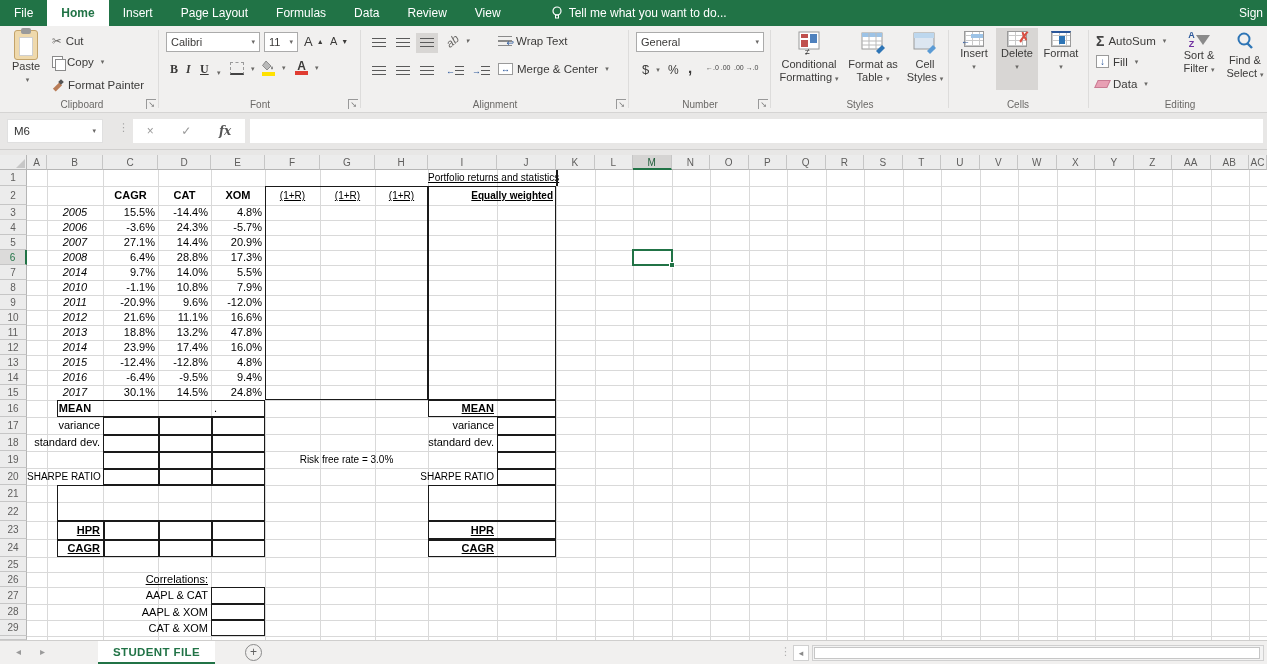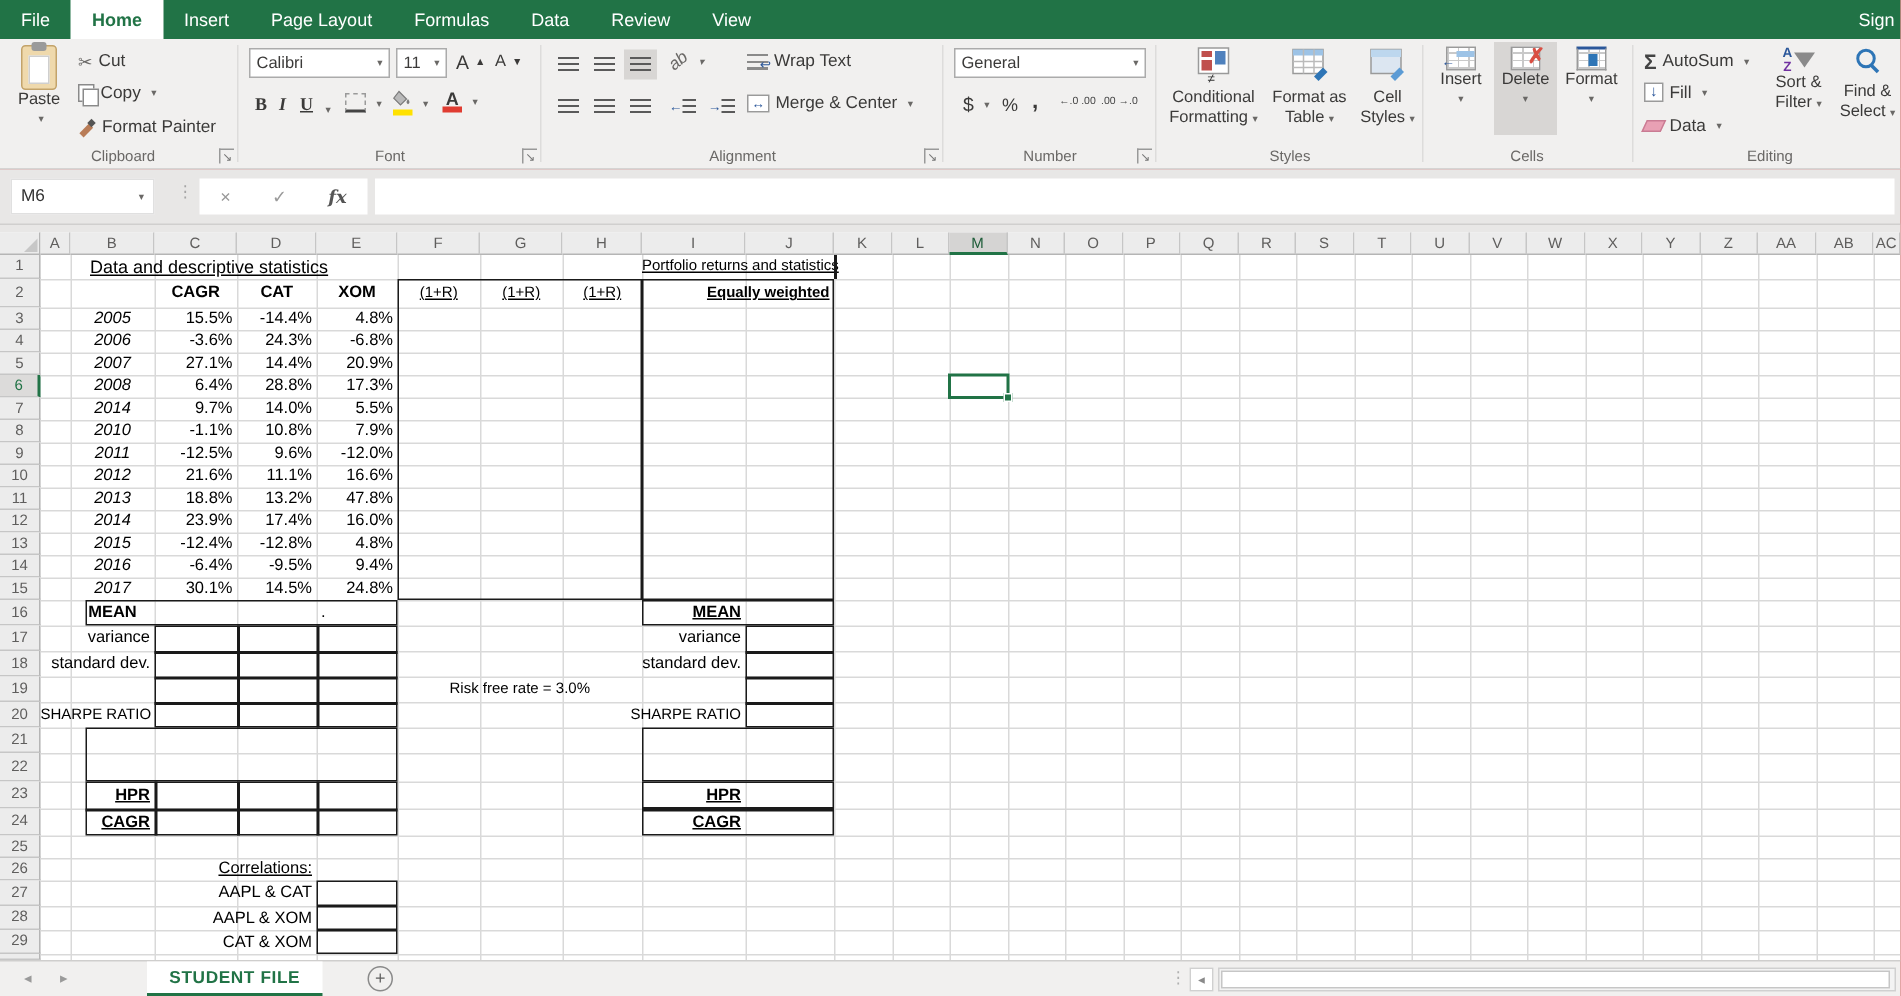--- a/index.html
+++ b/index.html
@@ -1,17 +1,17 @@
 <!DOCTYPE html>
 <html><head>
 <meta charset="utf-8">
 <style>
 *{box-sizing:border-box;margin:0;padding:0}
 body{font-family:"Liberation Sans",sans-serif;background:#fff}
-.app{position:relative;width:1267px;height:664px;overflow:hidden;background:#b91c1c;font-family:"Liberation Sans",sans-serif}
+.app{position:relative;width:1267px;height:664px;overflow:hidden;background:#eab308;font-family:"Liberation Sans",sans-serif}
 .abs{position:absolute}
 
 .tabbar{position:absolute;top:0;left:0;width:1267px;height:26px;background:#217346;display:flex;align-items:stretch;color:#fff;font-size:12px}
 .ttab{display:flex;align-items:center;padding:0 14px;cursor:default}
 .ttab.active{background:#fff;color:#217346;font-weight:bold}
 .tellme{display:flex;align-items:center;gap:6px;padding:0 10px;margin-left:26px;font-size:12px}
 .signin{position:absolute;right:2px;top:0;height:26px;display:flex;align-items:center;font-size:12px;padding:0 2px}
 
 .ribbon{position:absolute;top:26px;left:0;width:1267px;height:87px;background:#f1f0ef;border-bottom:1px solid #d5d4d3;font-size:11.5px;color:#3b3a39}
 .rsep{position:absolute;top:4px;height:78px;width:1px;background:#dddcdb}
@@ -72,20 +72,27 @@
 
   <div class="tabbar">
     <div class="ttab">File</div>
     <div class="ttab active">Home</div>
     <div class="ttab">Insert</div>
     <div class="ttab">Page Layout</div>
     <div class="ttab">Formulas</div>
     <div class="ttab">Data</div>
     <div class="ttab">Review</div>
     <div class="ttab">View</div>
+    <div class="tellme">
+      <svg width="12" height="14" viewBox="0 0 12 14">
+          <circle cx="6" cy="5" r="4" fill="none" stroke="#fff" stroke-width="1.2"></circle>
+          <rect x="4.5" y="9" width="3" height="3" fill="none" stroke="#fff" stroke-width="1"></rect>
+        </svg>
+      <span>Tell me what you want to do...</span>
+    </div>
     <div class="signin">Sign</div>
   </div>
 
   <div class="ribbon">
 
     <div class="bigbtn" style="left:6px;top:4px;width:40px">
       <span style="display:inline-block;width:24px;height:30px;background:#efd9ac;border:1px solid #c3a36a;border-radius:3px;position:relative">
         <span class="abs" style="left:6px;top:-3px;width:10px;height:6px;background:#9a9a9a;border-radius:2px"></span>
         <span class="abs" style="left:4px;top:6px;width:14px;height:19px;background:#fff;border:1px solid #cfcfcf"></span>
       </span>
@@ -431,55 +438,54 @@
       <div class="gl" style="left: 27px; top: 335px; width: 1240px; height: 1px;"></div>
       <div class="gl" style="left: 27px; top: 352px; width: 1240px; height: 1px;"></div>
       <div class="gl" style="left: 27px; top: 371px; width: 1240px; height: 1px;"></div>
       <div class="gl" style="left: 27px; top: 389px; width: 1240px; height: 1px;"></div>
       <div class="gl" style="left: 27px; top: 407px; width: 1240px; height: 1px;"></div>
       <div class="gl" style="left: 27px; top: 422px; width: 1240px; height: 1px;"></div>
       <div class="gl" style="left: 27px; top: 437px; width: 1240px; height: 1px;"></div>
       <div class="gl" style="left: 27px; top: 454px; width: 1240px; height: 1px;"></div>
       <div class="gl" style="left: 27px; top: 470px; width: 1240px; height: 1px;"></div>
       <div class="gl" style="left: 27px; top: 486px; width: 1240px; height: 1px;"></div>
-      <div class="cell u t12 hl pl12" style="left: 47px; top: 20px; width: 218px; height: 16px; line-height: 16px;">Data and descriptive statistics</div>
       <div class="cell u sm hr" style="left: 428px; top: 20px; width: 128px; height: 16px; line-height: 16px;">Portfolio returns and statistics</div>
       <div class="cell b hc" style="left: 103px; top: 36px; width: 55px; height: 19px; line-height: 19px;">CAGR</div>
       <div class="cell b hc" style="left: 158px; top: 36px; width: 53px; height: 19px; line-height: 19px;">CAT</div>
       <div class="cell b hc" style="left: 211px; top: 36px; width: 54px; height: 19px; line-height: 19px;">XOM</div>
       <div class="cell u sm hc" style="left: 265px; top: 36px; width: 55px; height: 19px; line-height: 19px;">(1+R)</div>
       <div class="cell u sm hc" style="left: 320px; top: 36px; width: 55px; height: 19px; line-height: 19px;">(1+R)</div>
       <div class="cell u sm hc" style="left: 375px; top: 36px; width: 53px; height: 19px; line-height: 19px;">(1+R)</div>
       <div class="cell b u sm hr" style="left: 428px; top: 36px; width: 128px; height: 19px; line-height: 19px;">Equally weighted</div>
       <div class="cell i hc" style="left: 47px; top: 55px; width: 56px; height: 15px; line-height: 15px;">2005</div>
       <div class="cell hr" style="left: 103px; top: 55px; width: 55px; height: 15px; line-height: 15px;">15.5%</div>
       <div class="cell hr" style="left: 158px; top: 55px; width: 53px; height: 15px; line-height: 15px;">-14.4%</div>
       <div class="cell hr" style="left: 211px; top: 55px; width: 54px; height: 15px; line-height: 15px;">4.8%</div>
       <div class="cell i hc" style="left: 47px; top: 70px; width: 56px; height: 15px; line-height: 15px;">2006</div>
       <div class="cell hr" style="left: 103px; top: 70px; width: 55px; height: 15px; line-height: 15px;">-3.6%</div>
       <div class="cell hr" style="left: 158px; top: 70px; width: 53px; height: 15px; line-height: 15px;">24.3%</div>
-      <div class="cell hr" style="left: 211px; top: 70px; width: 54px; height: 15px; line-height: 15px;">-6.8%</div>
+      <div class="cell hr" style="left: 211px; top: 70px; width: 54px; height: 15px; line-height: 15px;">-5.7%</div>
       <div class="cell i hc" style="left: 47px; top: 85px; width: 56px; height: 15px; line-height: 15px;">2007</div>
       <div class="cell hr" style="left: 103px; top: 85px; width: 55px; height: 15px; line-height: 15px;">27.1%</div>
       <div class="cell hr" style="left: 158px; top: 85px; width: 53px; height: 15px; line-height: 15px;">14.4%</div>
       <div class="cell hr" style="left: 211px; top: 85px; width: 54px; height: 15px; line-height: 15px;">20.9%</div>
       <div class="cell i hc" style="left: 47px; top: 100px; width: 56px; height: 15px; line-height: 15px;">2008</div>
       <div class="cell hr" style="left: 103px; top: 100px; width: 55px; height: 15px; line-height: 15px;">6.4%</div>
       <div class="cell hr" style="left: 158px; top: 100px; width: 53px; height: 15px; line-height: 15px;">28.8%</div>
       <div class="cell hr" style="left: 211px; top: 100px; width: 54px; height: 15px; line-height: 15px;">17.3%</div>
       <div class="cell i hc" style="left: 47px; top: 115px; width: 56px; height: 15px; line-height: 15px;">2014</div>
       <div class="cell hr" style="left: 103px; top: 115px; width: 55px; height: 15px; line-height: 15px;">9.7%</div>
       <div class="cell hr" style="left: 158px; top: 115px; width: 53px; height: 15px; line-height: 15px;">14.0%</div>
       <div class="cell hr" style="left: 211px; top: 115px; width: 54px; height: 15px; line-height: 15px;">5.5%</div>
       <div class="cell i hc" style="left: 47px; top: 130px; width: 56px; height: 15px; line-height: 15px;">2010</div>
       <div class="cell hr" style="left: 103px; top: 130px; width: 55px; height: 15px; line-height: 15px;">-1.1%</div>
       <div class="cell hr" style="left: 158px; top: 130px; width: 53px; height: 15px; line-height: 15px;">10.8%</div>
       <div class="cell hr" style="left: 211px; top: 130px; width: 54px; height: 15px; line-height: 15px;">7.9%</div>
       <div class="cell i hc" style="left: 47px; top: 145px; width: 56px; height: 15px; line-height: 15px;">2011</div>
-      <div class="cell hr" style="left: 103px; top: 145px; width: 55px; height: 15px; line-height: 15px;">-12.5%</div>
+      <div class="cell hr" style="left: 103px; top: 145px; width: 55px; height: 15px; line-height: 15px;">-20.9%</div>
       <div class="cell hr" style="left: 158px; top: 145px; width: 53px; height: 15px; line-height: 15px;">9.6%</div>
       <div class="cell hr" style="left: 211px; top: 145px; width: 54px; height: 15px; line-height: 15px;">-12.0%</div>
       <div class="cell i hc" style="left: 47px; top: 160px; width: 56px; height: 15px; line-height: 15px;">2012</div>
       <div class="cell hr" style="left: 103px; top: 160px; width: 55px; height: 15px; line-height: 15px;">21.6%</div>
       <div class="cell hr" style="left: 158px; top: 160px; width: 53px; height: 15px; line-height: 15px;">11.1%</div>
       <div class="cell hr" style="left: 211px; top: 160px; width: 54px; height: 15px; line-height: 15px;">16.6%</div>
       <div class="cell i hc" style="left: 47px; top: 175px; width: 56px; height: 15px; line-height: 15px;">2013</div>
       <div class="cell hr" style="left: 103px; top: 175px; width: 55px; height: 15px; line-height: 15px;">18.8%</div>
       <div class="cell hr" style="left: 158px; top: 175px; width: 53px; height: 15px; line-height: 15px;">13.2%</div>
       <div class="cell hr" style="left: 211px; top: 175px; width: 54px; height: 15px; line-height: 15px;">47.8%</div>

